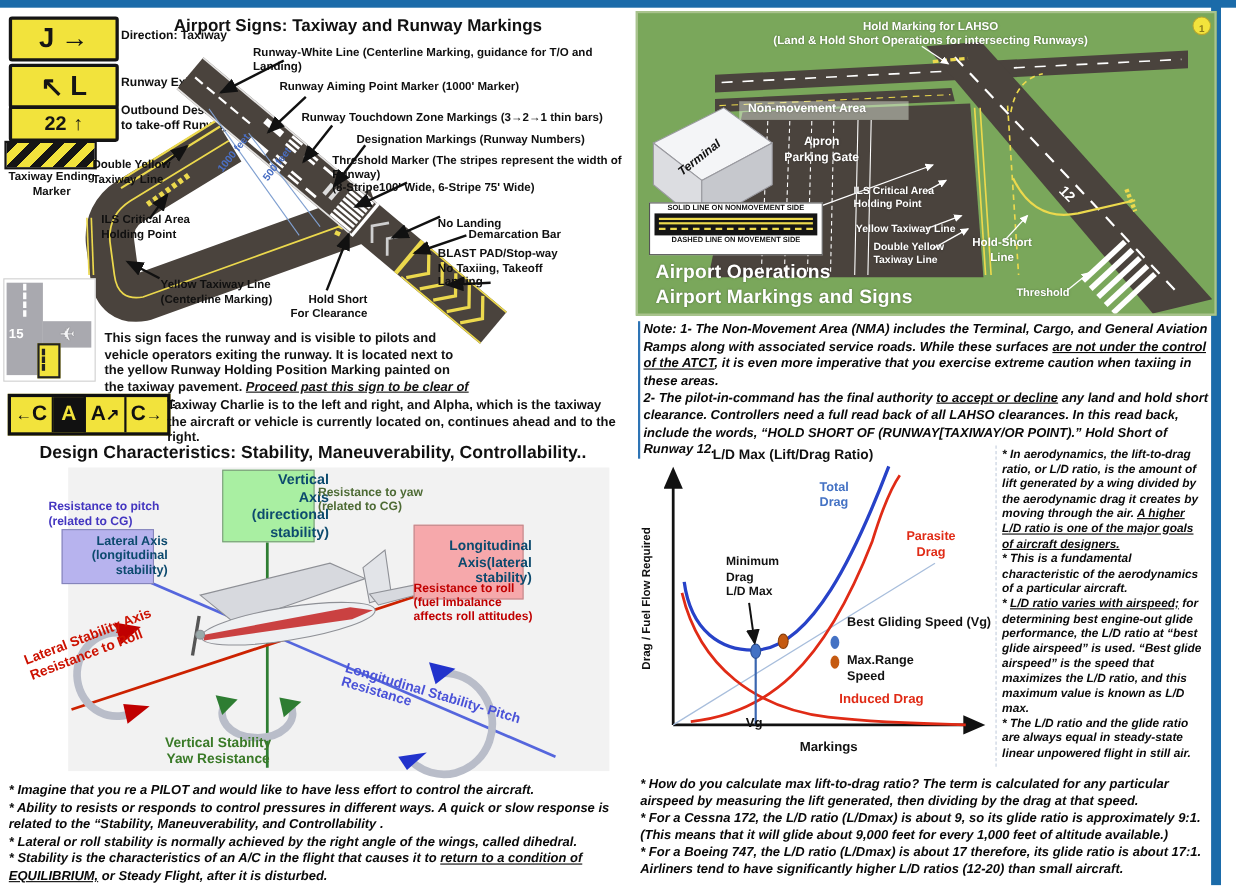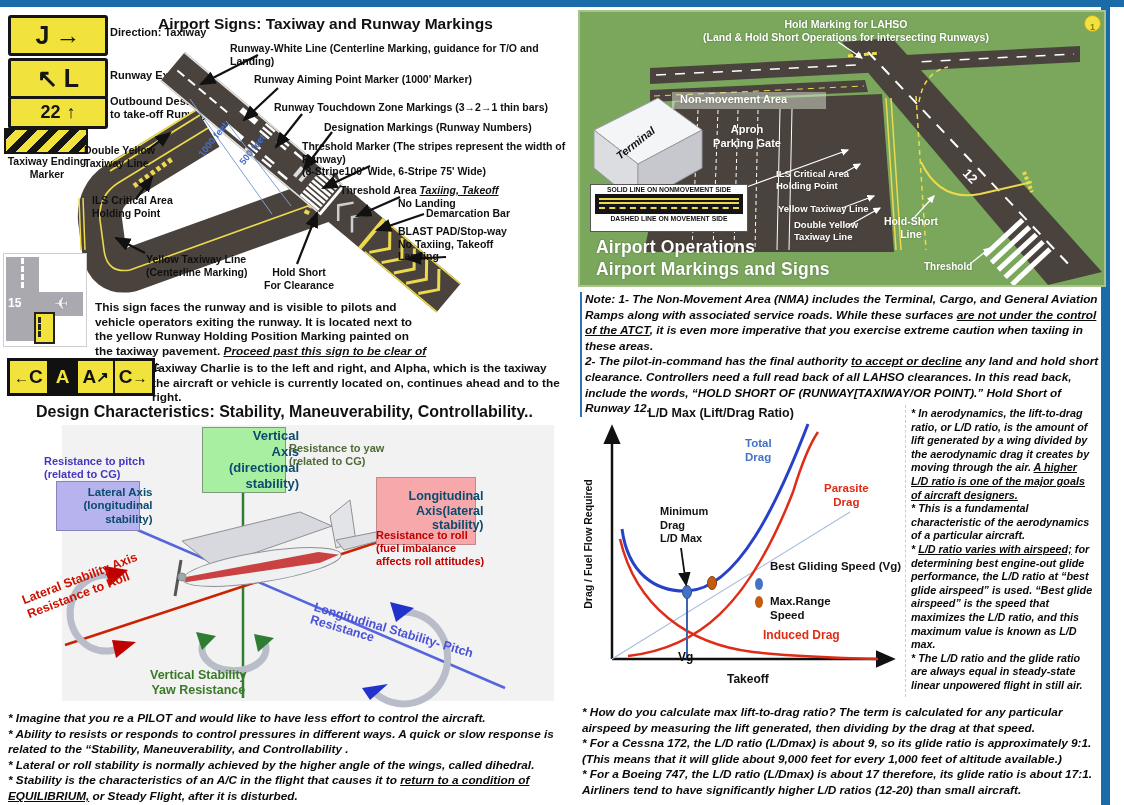--- a/index.html
+++ b/index.html
@@ -145,35 +145,32 @@
       <line x1="297" y1="264" x2="317" y2="213" marker-end="url(#ah)"></line>
     </g>
   </svg>
 
   <div class="lbl" style="left:230px;top:42px;width:340px;">Runway-White Line (Centerline Marking, guidance for T/O and Landing)</div>
   <div class="lbl" style="left:254px;top:73px;">Runway Aiming Point Marker (1000' Marker)</div>
   <div class="lbl" style="left:274px;top:101px;">Runway Touchdown Zone Markings (3→2→1 thin bars)</div>
   <div class="lbl" style="left:324px;top:121px;">Designation Markings (Runway Numbers)</div>
   <div class="lbl" style="left:302px;top:140px;width:270px;">Threshold Marker (The stripes represent the width of Runway)
 (8-Stripe100' Wide, 6-Stripe 75' Wide)</div>
-  <div class="lbl" style="left:340px;top:171px;">
-    <span>Threshold Area </span><span class="u it">Taxiing, Takeoff</span>
-  </div>
   <div class="lbl" style="left:398px;top:184px;margin-top:13px;">No Landing</div>
   <div class="lbl" style="left:426px;top:207px;">Demarcation Bar</div>
   <div class="lbl" style="left:398px;top:225px;width:140px;text-align:left;">BLAST PAD/Stop-way
 No Taxiing, Takeoff
 Landing</div>
   <div class="lbl" style="left:84px;top:144px;">Double Yellow
 Taxiway Line</div>
   <div class="lbl" style="left:92px;top:194px;">ILS Critical Area
 Holding Point</div>
   <div class="lbl" style="left:146px;top:253px;">Yellow Taxiway Line
 (Centerline Marking)</div>
-  <div class="lbl" style="left:264px;top:266px;text-align:center;">Hold Short
+  <div class="lbl" style="left:264px;top:266px;text-align:right;">Hold Short
 For Clearance</div>
   <div class="abs b" style="left:196px;top:152px;font-size:9.5px;color:#4a6fc4;transform:rotate(-52deg);transform-origin:left top;">1000 feet</div>
   <div class="abs b" style="left:237px;top:160px;font-size:9.5px;color:#4a6fc4;transform:rotate(-52deg);transform-origin:left top;">500 feet</div>
 
   <div class="abs" style="left:3px;top:253px;width:82px;height:92px;background:#fff;border:1px solid #cfcfcf;">
     <div class="abs" style="left:2px;top:3px;width:33px;height:84px;background:#a9a9af;"></div>
     <div class="abs" style="left:35px;top:38px;width:44px;height:24px;background:#a9a9af;"></div>
     <div class="abs" style="left:17px;top:4px;width:0;height:30px;border-left:3px dashed #fff;"></div>
     <div class="abs b" style="left:4px;top:42px;color:#fff;font-size:12px;">15</div>
     <div class="abs" style="left:50px;top:38px;font-size:17px;color:#f4f4f6;text-shadow:0 0 1px #555;transform:rotate(180deg);">✈</div>
@@ -358,21 +355,21 @@
 affects roll attitudes)</div>
   <div class="lbl" style="left:20px;top:594px;color:#cc1100;font-size:12.5px;line-height:15px;transform:rotate(-21deg);transform-origin:left top;">Lateral Stability Axis
 Resistance to Roll</div>
   <div class="lbl" style="left:150px;top:668px;color:#3a7a28;font-size:12.5px;line-height:15px;text-align:center;">Vertical Stability
 Yaw Resistance</div>
   <div class="lbl" style="left:316px;top:601px;width:230px;color:#4a52d8;font-size:12.5px;transform:rotate(16.5deg);transform-origin:left top;">Longitudinal Stability- Pitch Resistance</div>
 
   <div class="abs note" style="left:8px;top:711px;width:562px;position:absolute;">
     <span>* Imagine that you re a PILOT and would like to have less effort to control the aircraft.</span><br>
     <span>* Ability to resists or responds to control pressures in different ways. A quick or slow response is related to the “Stability, Maneuverability, and Controllability .</span><br>
-    <span>* Lateral or roll stability is normally achieved by the higher angle of the wings, called dihedral.</span><br>
+    <span>* Lateral or roll stability is normally achieved by the right angle of the wings, called dihedral.</span><br>
     <span>* Stability is the characteristics of an A/C in the flight that causes it to </span><span class="u">return to a condition of EQUILIBRIUM,</span><span> or Steady Flight, after it is disturbed.</span>
   </div>
 
   <svg class="abs" width="330" height="300" viewBox="0 0 330 300" style="left:578px;top:402px;">
     <defs>
       <marker id="ahk" markerWidth="9" markerHeight="9" refX="6.5" refY="3.5" orient="auto">
           <path d="M0,0 L8,3.5 L0,7 Z" fill="#111"></path>
         </marker>
     </defs>
     <line x1="34" y1="257" x2="34" y2="26" stroke="#111" stroke-width="2.5" marker-end="url(#ahk)"></line>
@@ -396,21 +393,21 @@
   <div class="chartlbl" style="left:824px;top:481px;color:#e02b16;font-size:11.5px;line-height:14px;text-align:center;">Parasite
 Drag</div>
   <div class="chartlbl" style="left:660px;top:505px;font-size:11px;line-height:13.5px;">Minimum
 Drag
 L/D Max</div>
   <div class="chartlbl" style="left:770px;top:560px;color:#111;font-size:11.5px;">Best Gliding Speed (Vg)</div>
   <div class="chartlbl" style="left:770px;top:595px;color:#111;font-size:11.5px;line-height:13.5px;">Max.Range
 Speed</div>
   <div class="chartlbl" style="left:763px;top:628px;color:#e02b16;font-size:12px;">Induced Drag</div>
   <div class="chartlbl" style="left:678px;top:650px;font-size:12px;">Vg</div>
-  <div class="chartlbl" style="left:727px;top:672px;font-size:12px;">Takeoff</div>
+  <div class="chartlbl" style="left:727px;top:672px;font-size:12px;">Markings</div>
 
   <div class="abs" style="left:905px;top:405px;height:292px;border-left:1px dashed #c3cedd;"></div>
   <div class="abs aeronote" style="left:911px;top:407px;width:186px;">
     <span>* In aerodynamics, the lift-to-drag ratio, or L/D ratio, is the amount of lift generated by a wing divided by the aerodynamic drag it creates by moving through the air. </span><span class="u">A higher L/D ratio is one of the major goals of aircraft designers.</span><br>
     <span>* This is a fundamental characteristic of the aerodynamics of a particular aircraft.</span><br>
     <span>* </span><span class="u">L/D ratio varies with airspeed;</span><span> for determining best engine-out glide performance, the L/D ratio at “best glide airspeed” is used. “Best glide airspeed” is the speed that maximizes the L/D ratio, and this maximum value is known as L/D max.</span><br>
     <span>*  The L/D ratio and the glide ratio are always equal in steady-state linear unpowered flight in still air.</span>
   </div>
 
   <div class="abs note" style="left:582px;top:705px;width:518px;">

